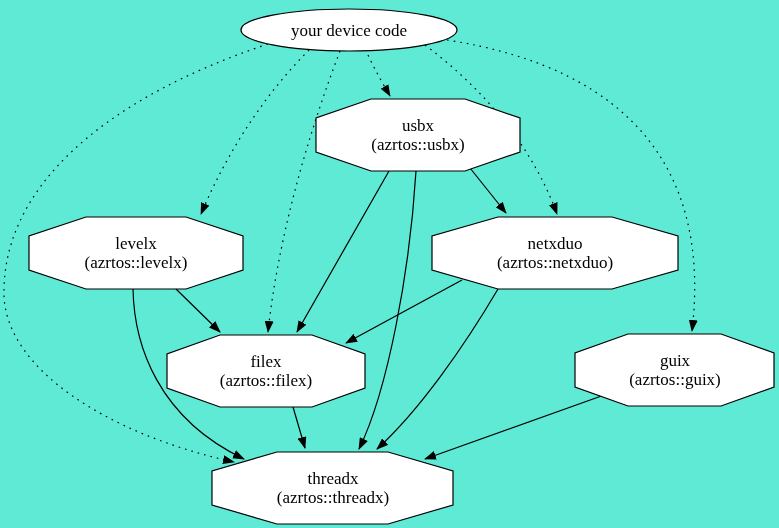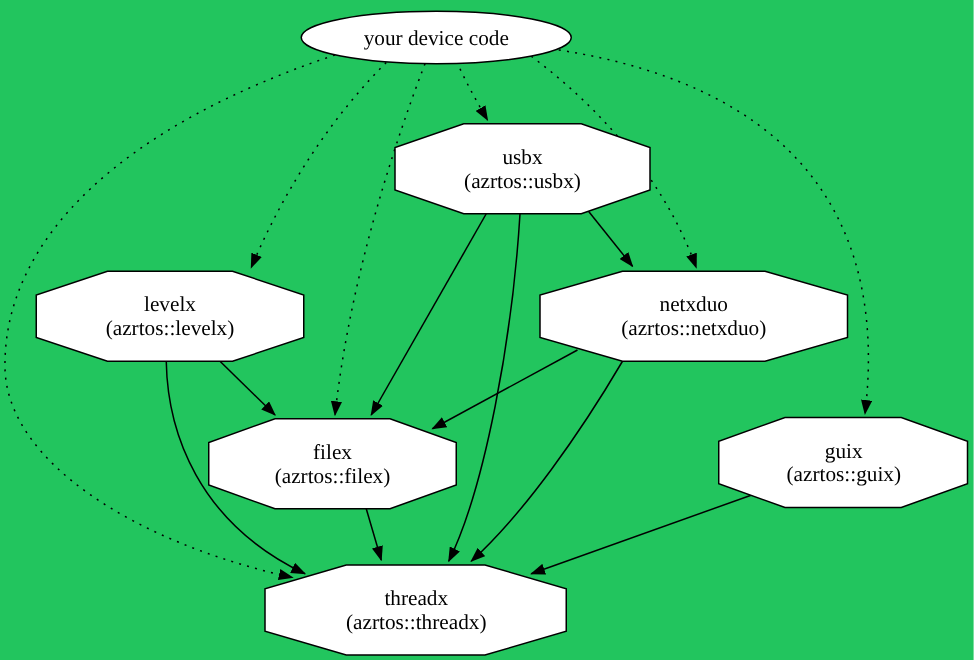--- a/index.html
+++ b/index.html
@@ -3,21 +3,21 @@
 <meta charset="utf-8">
 <style>
   html, body {
     margin: 0;
     padding: 0;
     background: #ffffff;
   }
   .canvas {
     width: 779px;
     height: 528px;
-    background: #22c55e;
+    background: #5eead4;
     position: relative;
     font-family: "Liberation Serif", "DejaVu Serif", serif;
   }
   svg { display: block; }
   .edge {
     fill: none;
     stroke: #000000;
     stroke-width: 1.2;
   }
   .edge.dotted {

